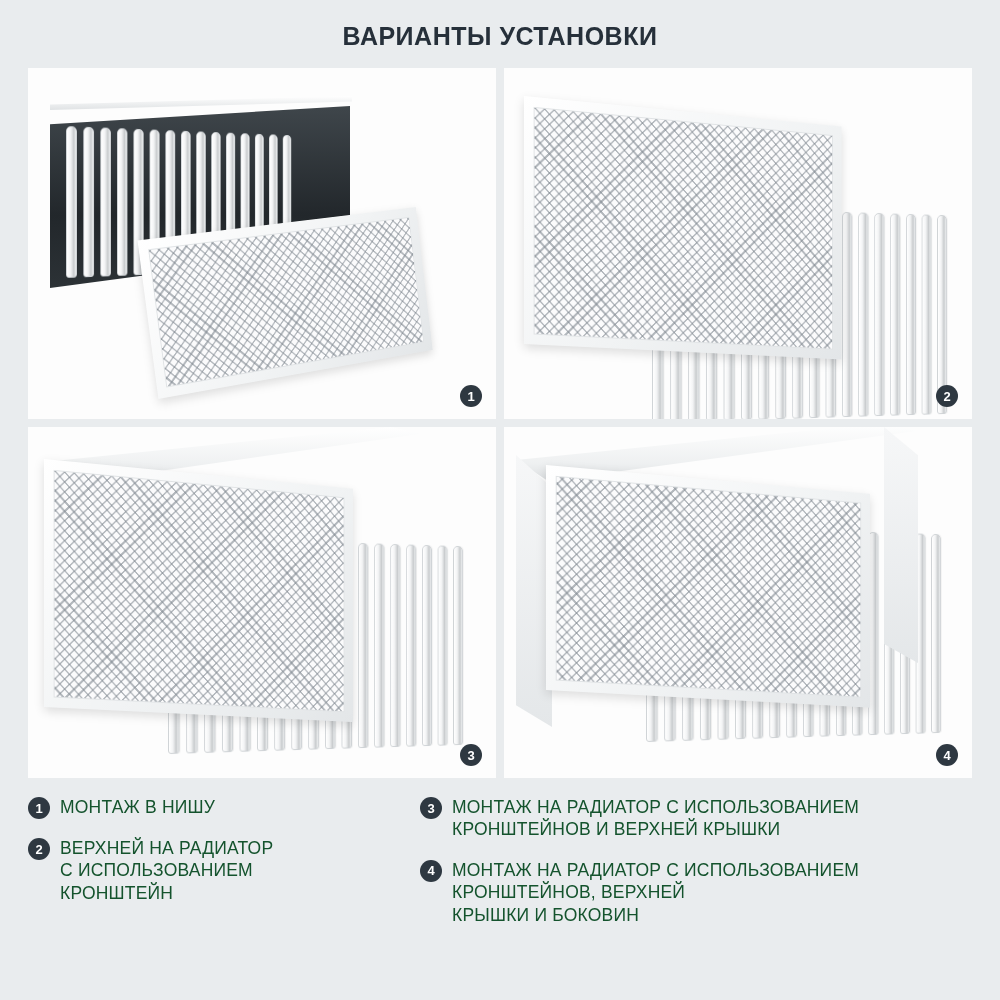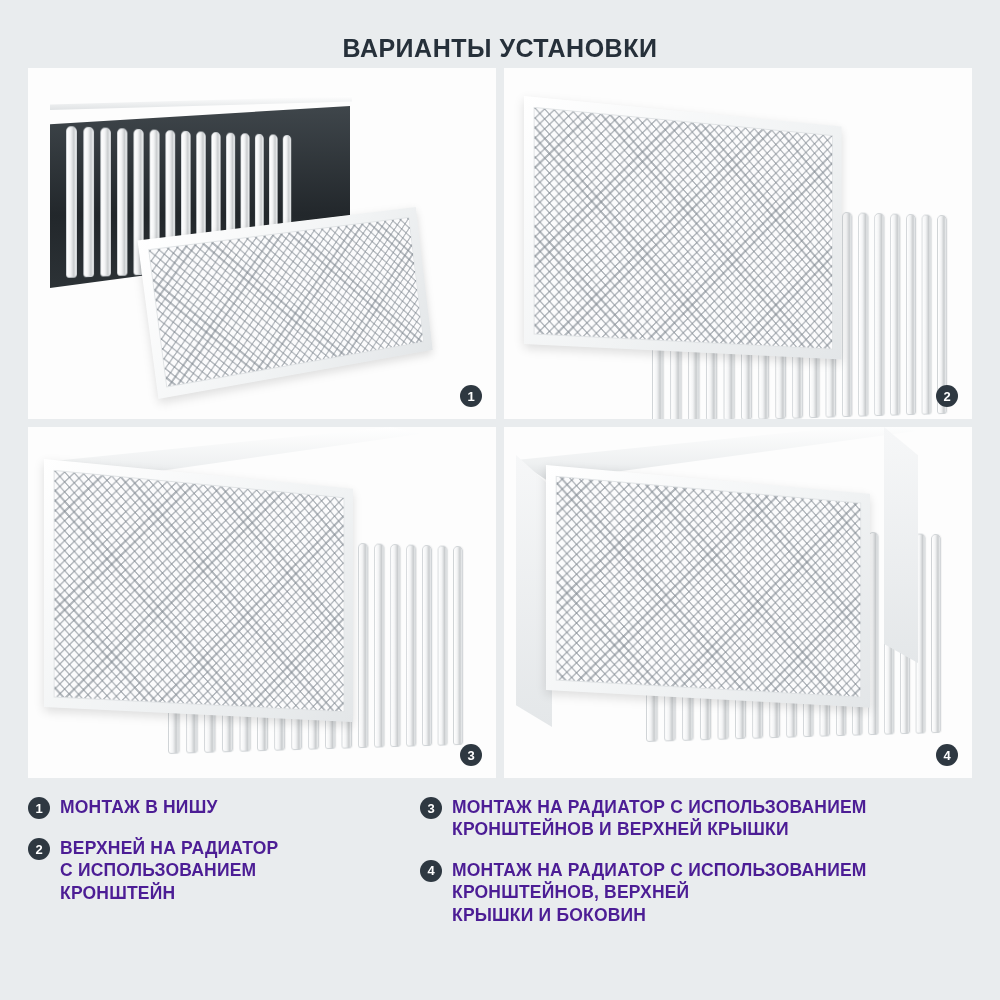--- a/index.html
+++ b/index.html
@@ -12,21 +12,21 @@
     background: #e9ecee;
     font-family: "Liberation Sans", sans-serif;
     color: #2b3238;
     overflow: hidden;
   }
   .page {
     position: relative;
     width: 1000px;
     height: 744px;
     box-sizing: border-box;
-    padding: 12px;
+    padding: 0;
   }
   .title {
     text-align: center;
     font-size: 25px;
     font-weight: bold;
     letter-spacing: 0.5px;
     color: #26303a;
     padding: 22px 0 14px 0;
   }
   .grid {
@@ -145,23 +145,23 @@
     color: #fff;
     font-size: 13px;
     font-weight: bold;
     display: flex;
     align-items: center;
     justify-content: center;
     margin-top: 1px;
   }
   .legend-text {
     font-size: 17.5px;
-    font-weight: bold;
+    font-weight: normal;
     line-height: 1.28;
-    color: #4c1d95;
+    color: #14532d;
     letter-spacing: 0.2px;
     white-space: pre-line;
   }
 </style>
 </head>
 <body>
 
 <div class="page">
 
   <div class="title">ВАРИАНТЫ УСТАНОВКИ</div>

